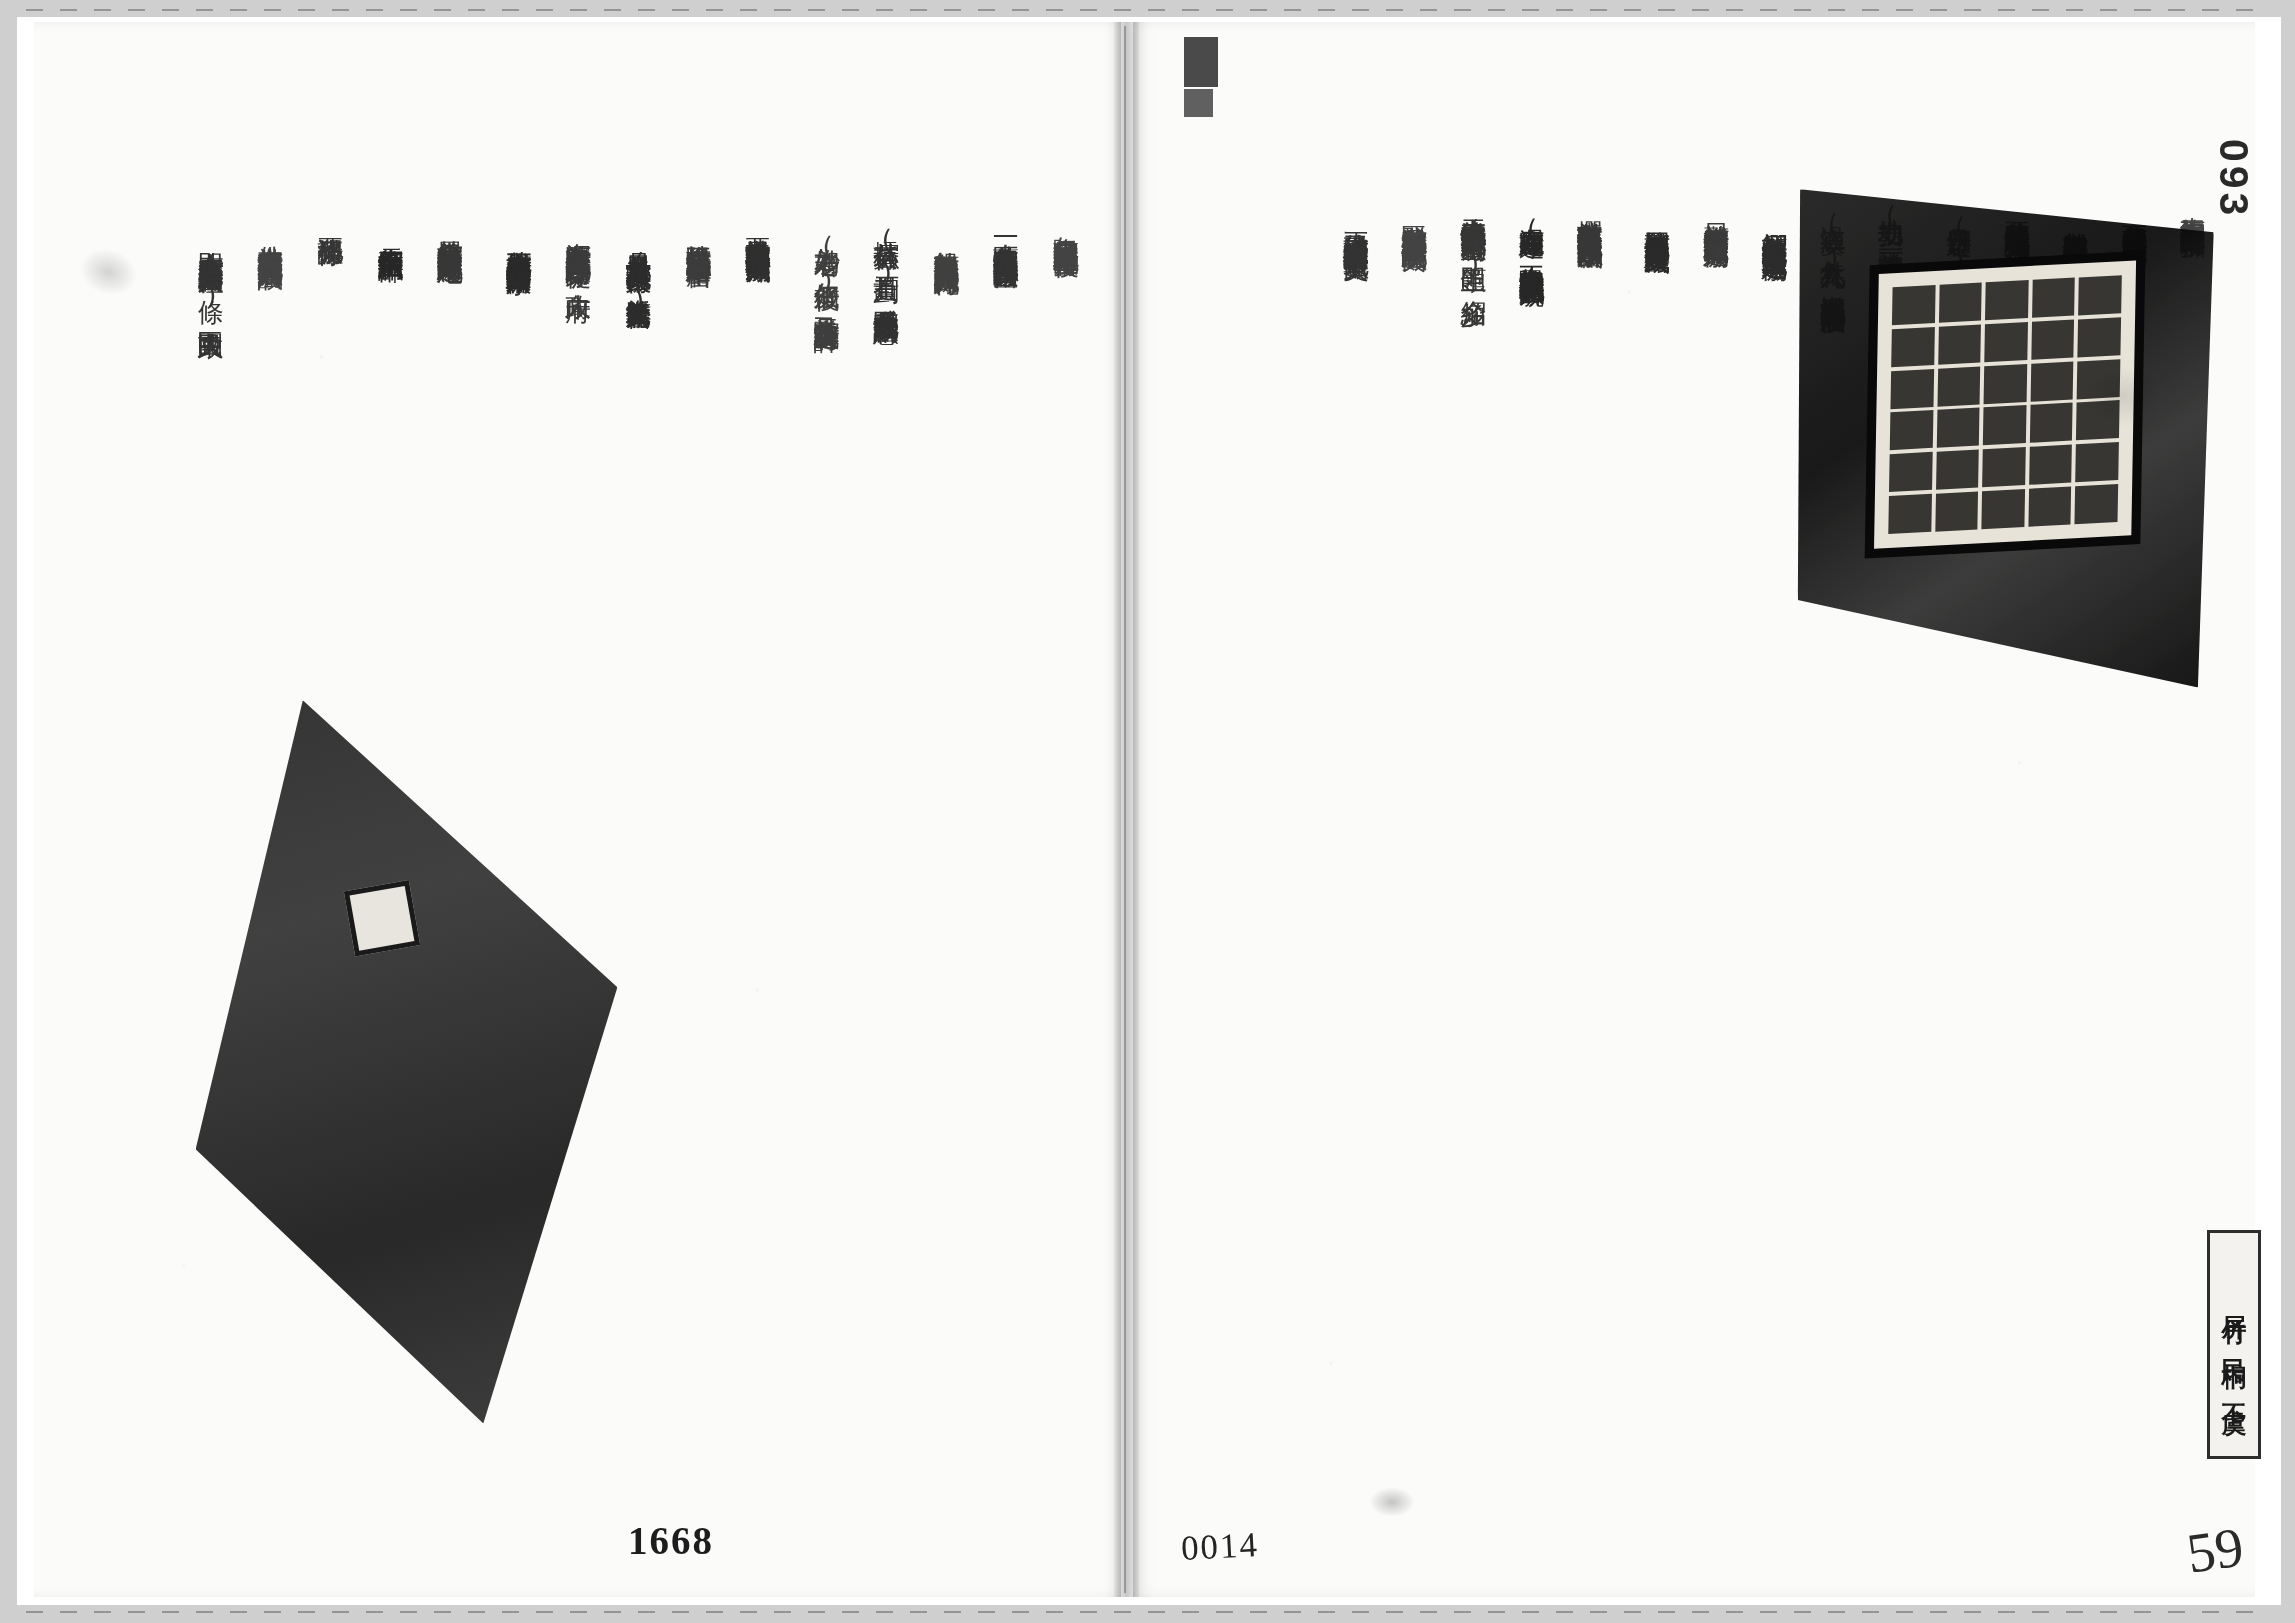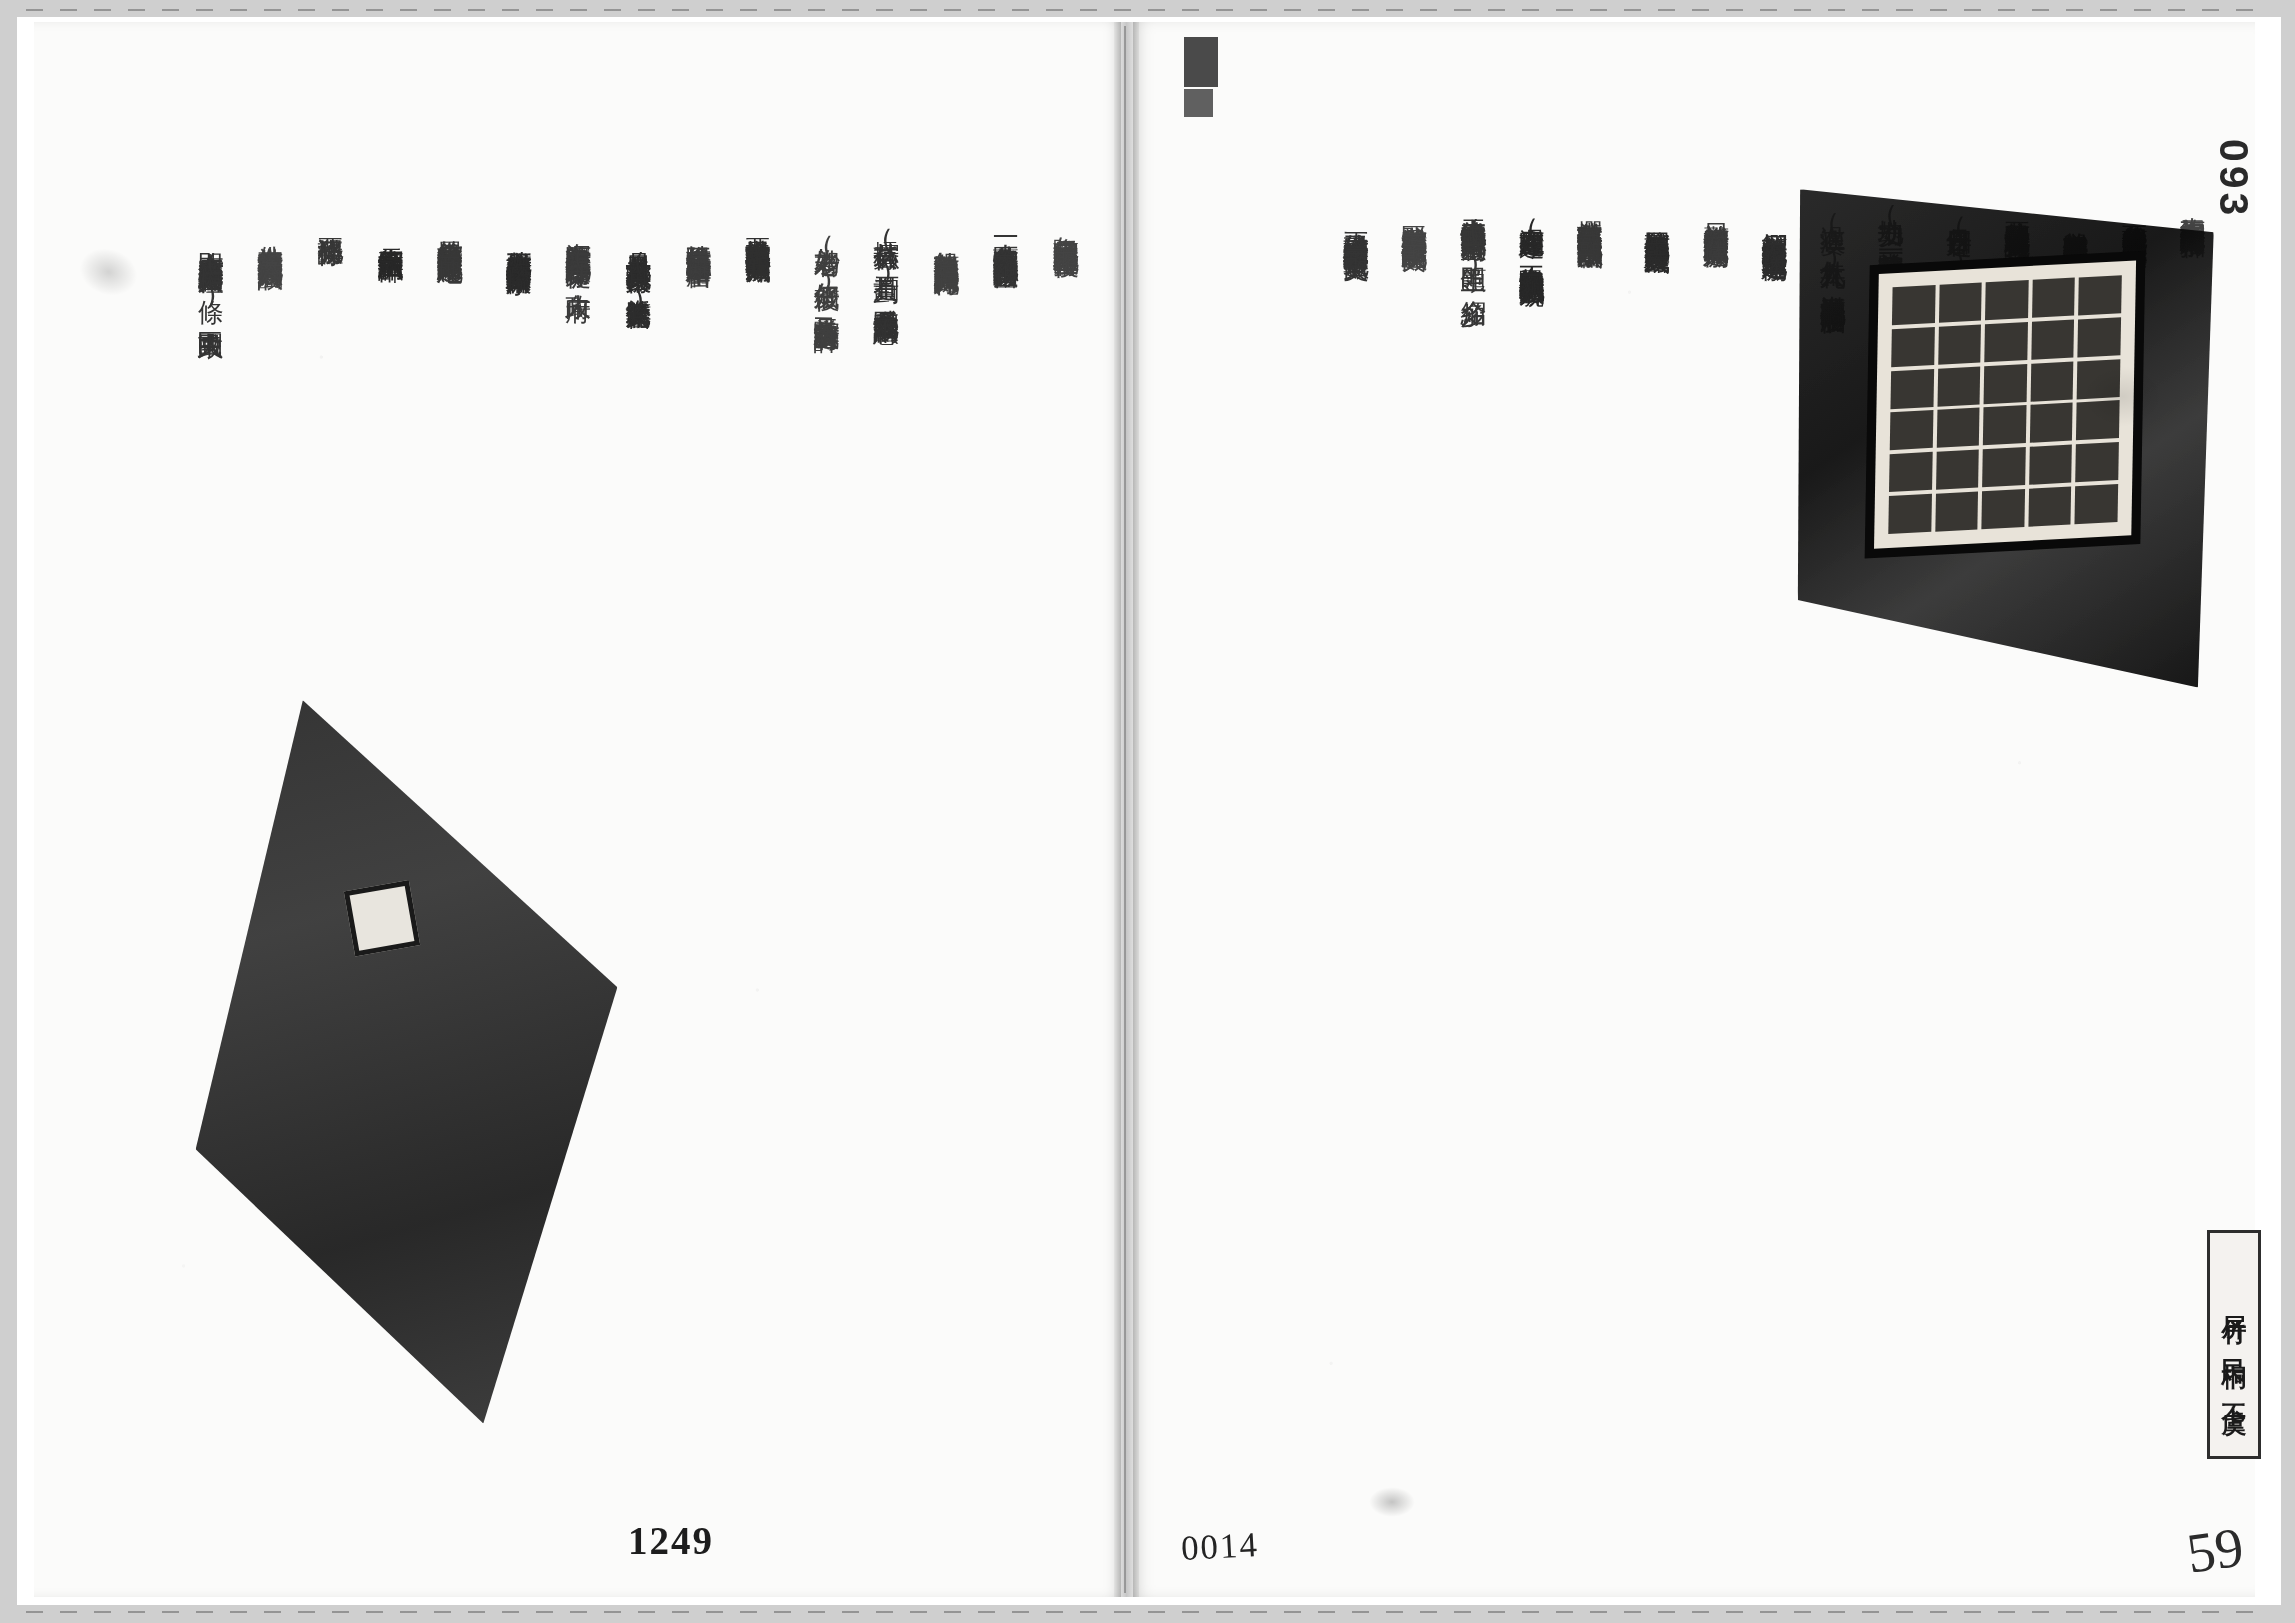--- a/index.html
+++ b/index.html
@@ -380,21 +380,21 @@
     <div class="slab2"></div>
     <div class="seal-sq"></div>
   </div>
 
   <div class="smudge-a"></div>
   <div class="smudge-b"></div>
   <div class="smudge-c"></div>
 
   <div class="page-number-093">093</div>
 
-  <div class="folio-1668">1249</div>
+  <div class="folio-1668">1668</div>
   <div class="folio-0014">0014</div>
   <div class="folio-59">59</div>
 
   <div class="seal-box">
     <span class="seal-text">屏竹 民桐 不虞</span>
   </div>
 
 </div>
 
 

